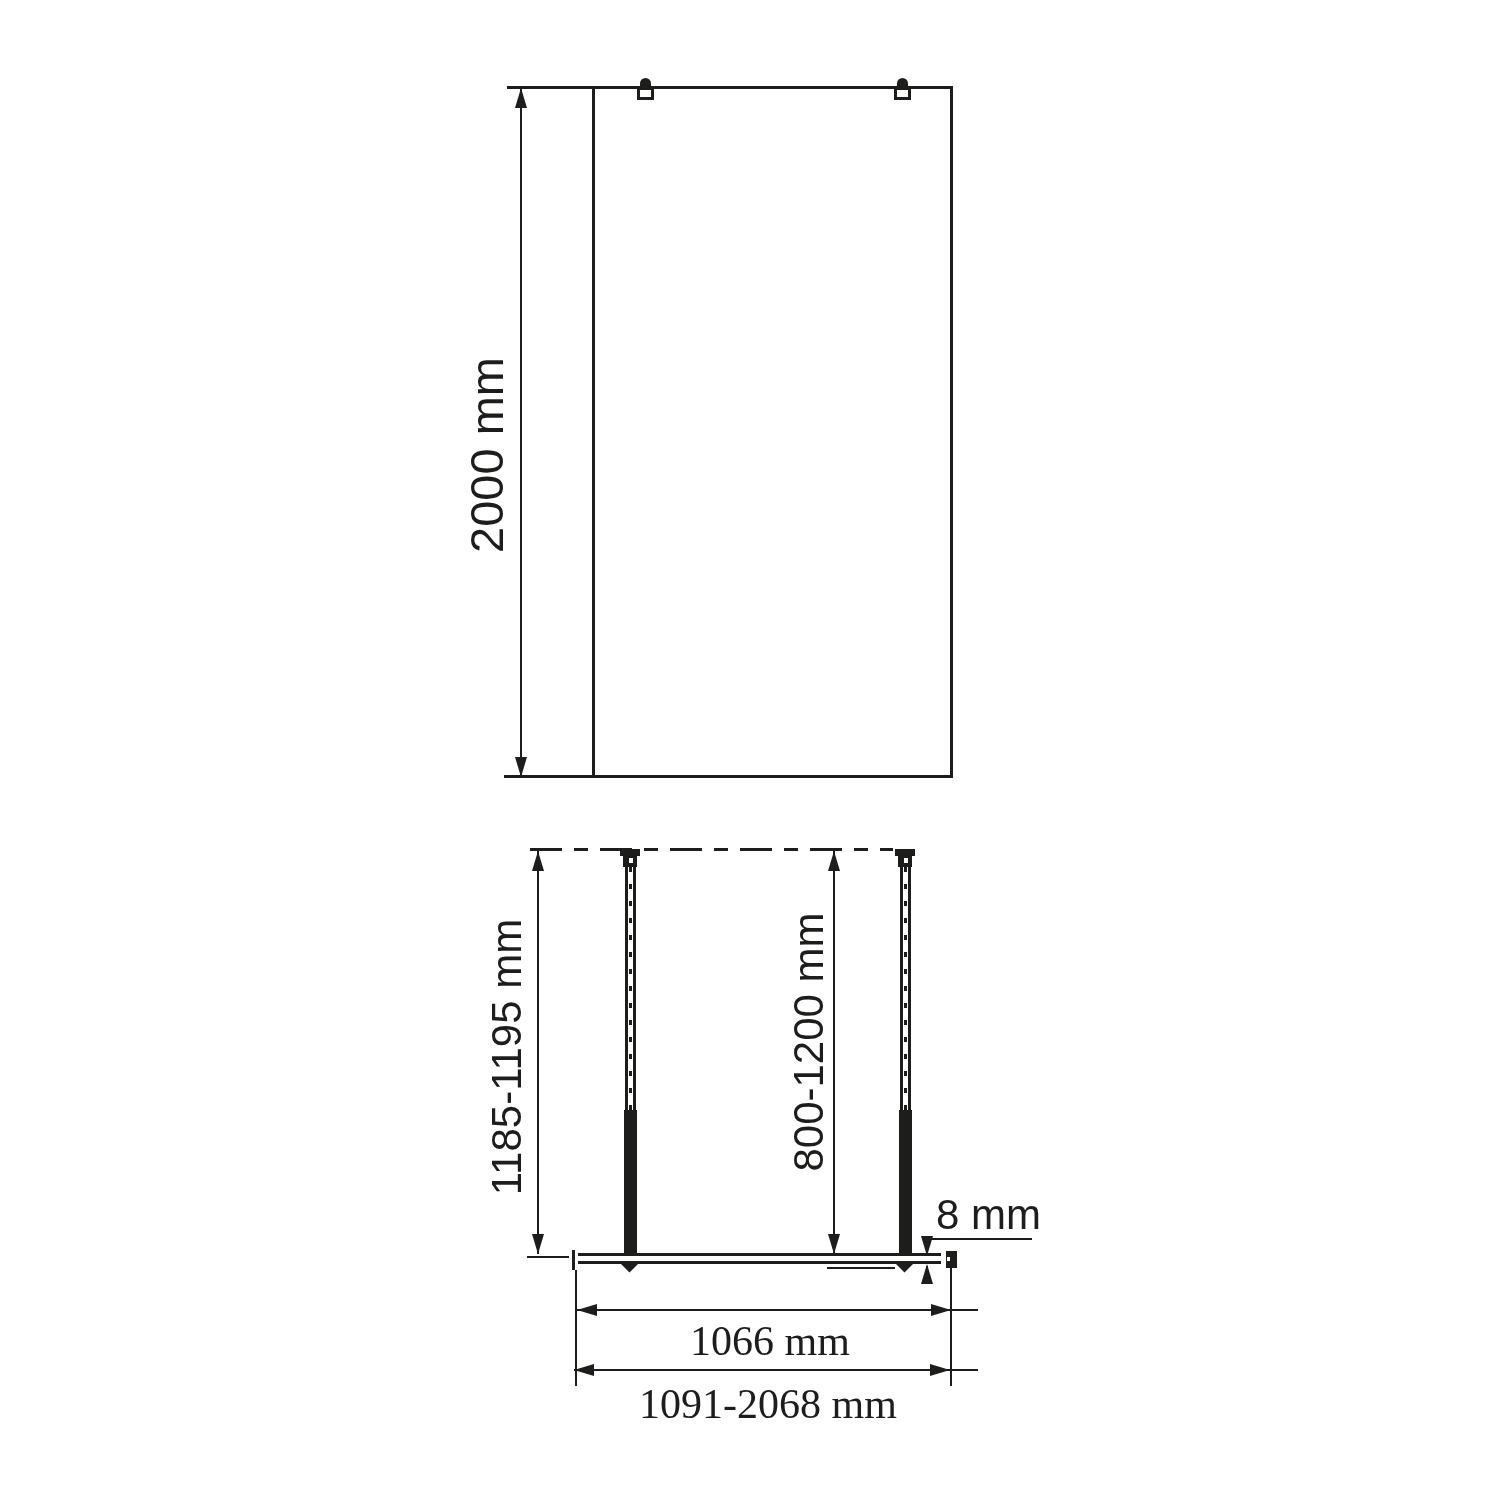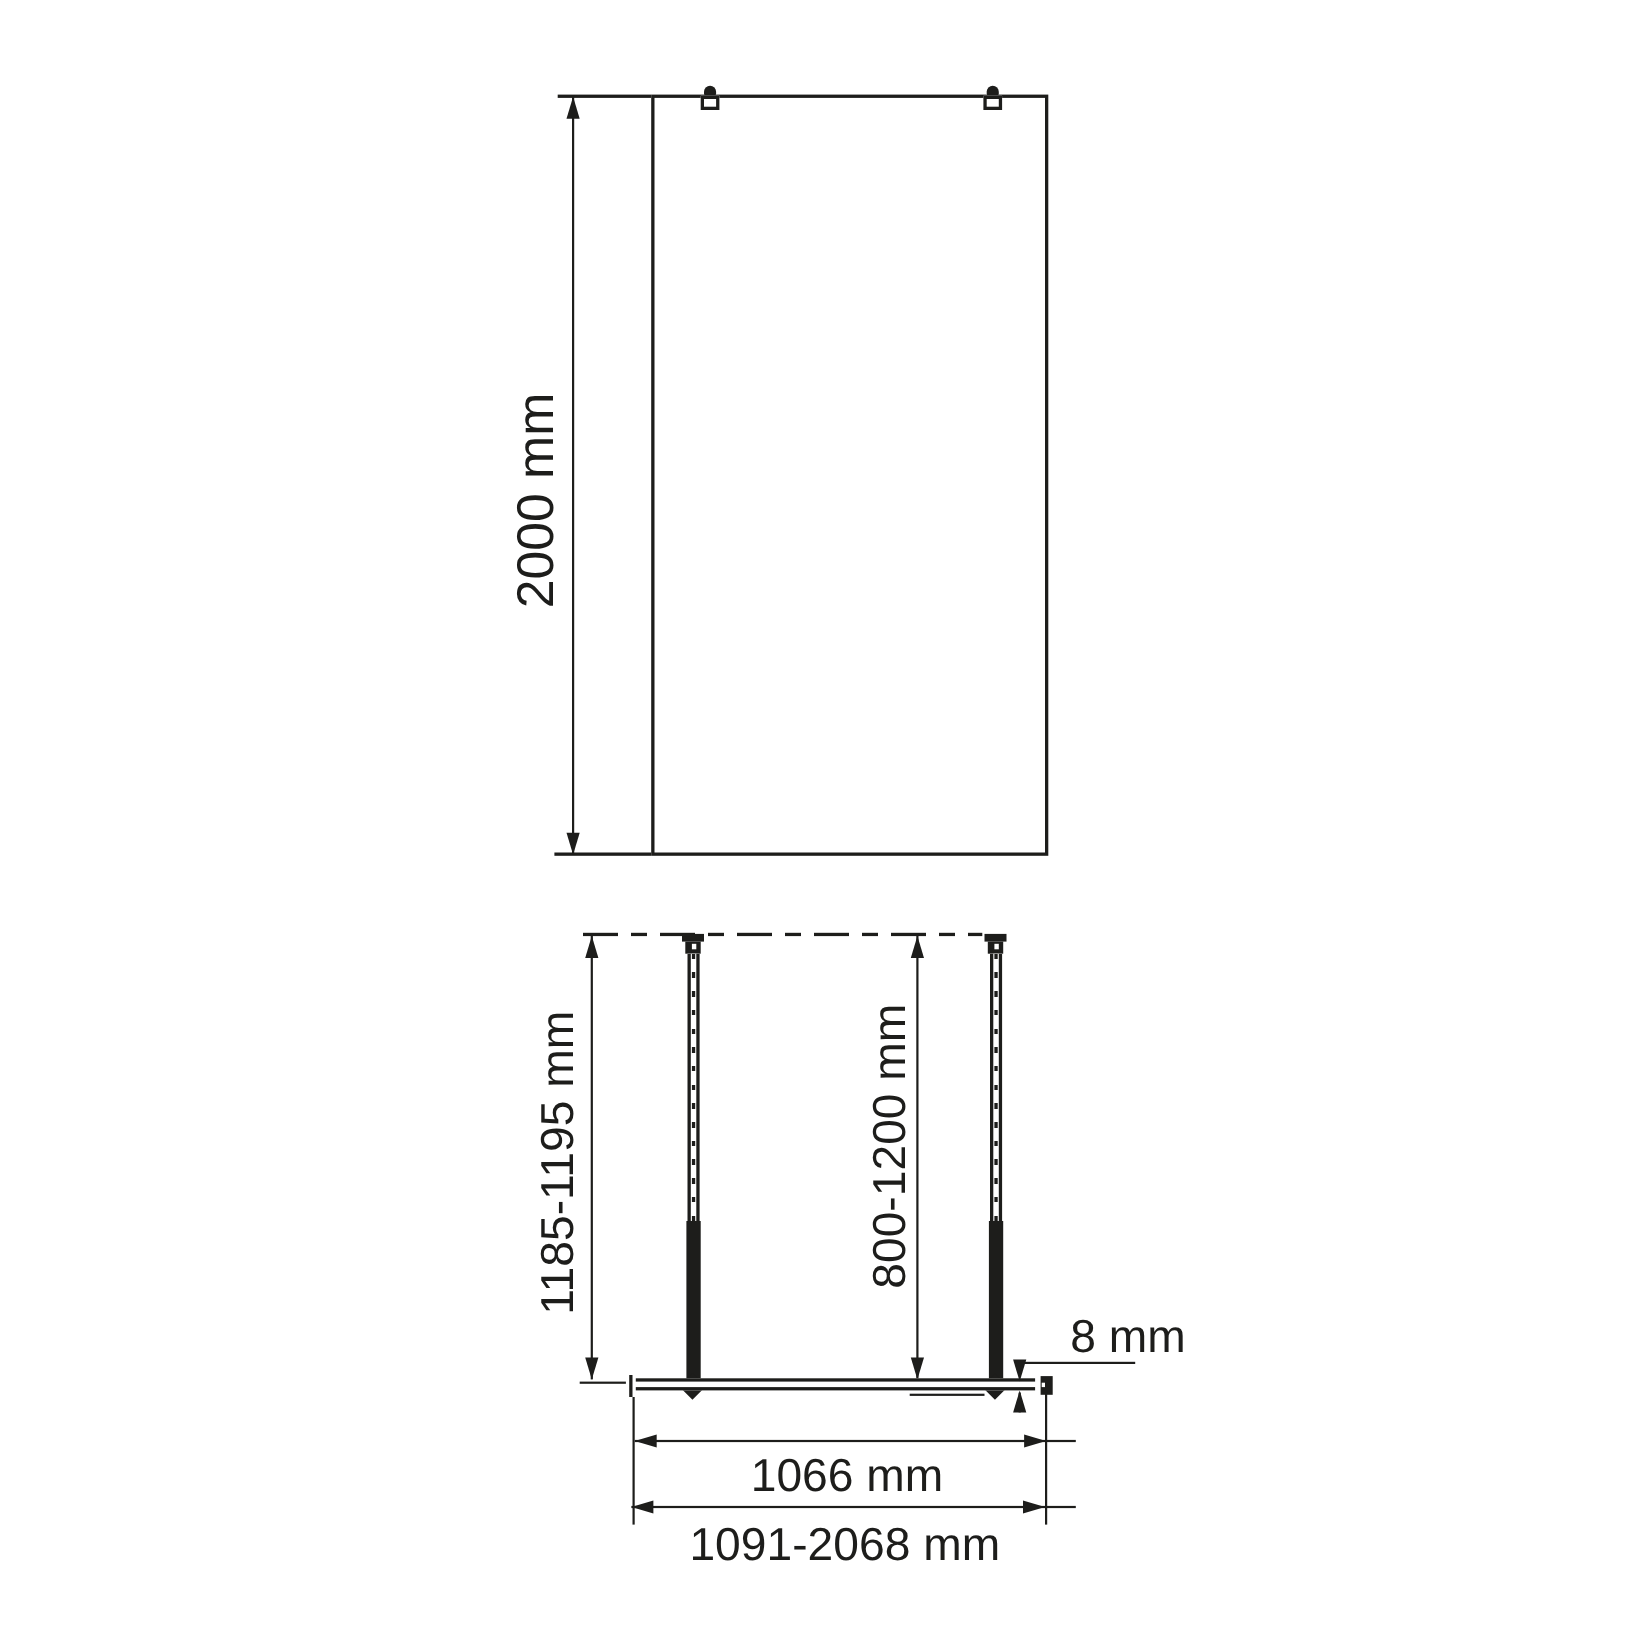--- a/index.html
+++ b/index.html
@@ -30,21 +30,21 @@
   .wht { position:absolute; background:#ffffff; }
   .brk-square { position:absolute; width:17px; height:13px; border:3px solid #1d1d1b; background:#ffffff; box-sizing:border-box; }
   .brk-dome { position:absolute; width:11px; height:9px; background:#1d1d1b; border-radius:6px 6px 2px 2px; }
   .arr { position:absolute; width:0; height:0; }
   .a-up   { border-left:6px solid transparent; border-right:6px solid transparent; border-bottom:20px solid #1d1d1b; }
   .a-down { border-left:6px solid transparent; border-right:6px solid transparent; border-top:20px solid #1d1d1b; }
   .a-left { border-top:6px solid transparent; border-bottom:6px solid transparent; border-right:20px solid #1d1d1b; }
   .a-right{ border-top:6px solid transparent; border-bottom:6px solid transparent; border-left:20px solid #1d1d1b; }
   .lbl { position:absolute; white-space:nowrap; font-size:42px; color:#1d1d1b; }
   .big { font-size:47px; }
-  .ctr { transform:translate(-50%,-50%); }
+  .ctr { transform:translate(-50%,-50%);font-family:Liberation Serif, serif; }
   .rot { transform:translate(-50%,-50%) rotate(-90deg); }
 </style>
 </head>
 <body>
 
 <div class="canvas">
 
   <div>
 
     <div class="panel" style="left:592px; top:86px; width:361px; height:692px;"></div>
@@ -111,21 +111,21 @@
     <div class="ln" style="left:572px; top:1250px; width:3px; height:20px;"></div>
     <div class="blk" style="left:946px; top:1251px; width:11px; height:17px;"></div>
     <div class="wht" style="left:947px; top:1257px; width:3px; height:4px;"></div>
 
     <div>
       <div class="ln" style="left:926px; top:1238px; width:106px; height:2px;"></div>
       <div class="ln" style="left:926px; top:1238px; width:2px; height:10px;"></div>
       <div class="arr a-down" style="left:921px; top:1236px;"></div>
       <div class="ln" style="left:926px; top:1266px; width:2px; height:18px;"></div>
       <div class="arr a-up" style="left:921px; top:1264px;"></div>
-      <div class="lbl" style="left:973px; top:1191px;">8 mm</div>
+      <div class="lbl" style="left:936px; top:1191px;">8 mm</div>
     </div>
 
     <div>
       <div class="ln" style="left:575px; top:1270px; width:2px; height:116px;"></div>
       <div class="ln" style="left:950px; top:1266px; width:2px; height:120px;"></div>
 
       <div class="ln" style="left:577px; top:1309px; width:401px; height:2px;"></div>
       <div class="arr a-left" style="left:577px; top:1304px;"></div>
       <div class="arr a-right" style="left:931px; top:1304px;"></div>
       <div class="lbl ctr" style="left:770px; top:1341px;">1066 mm</div>

